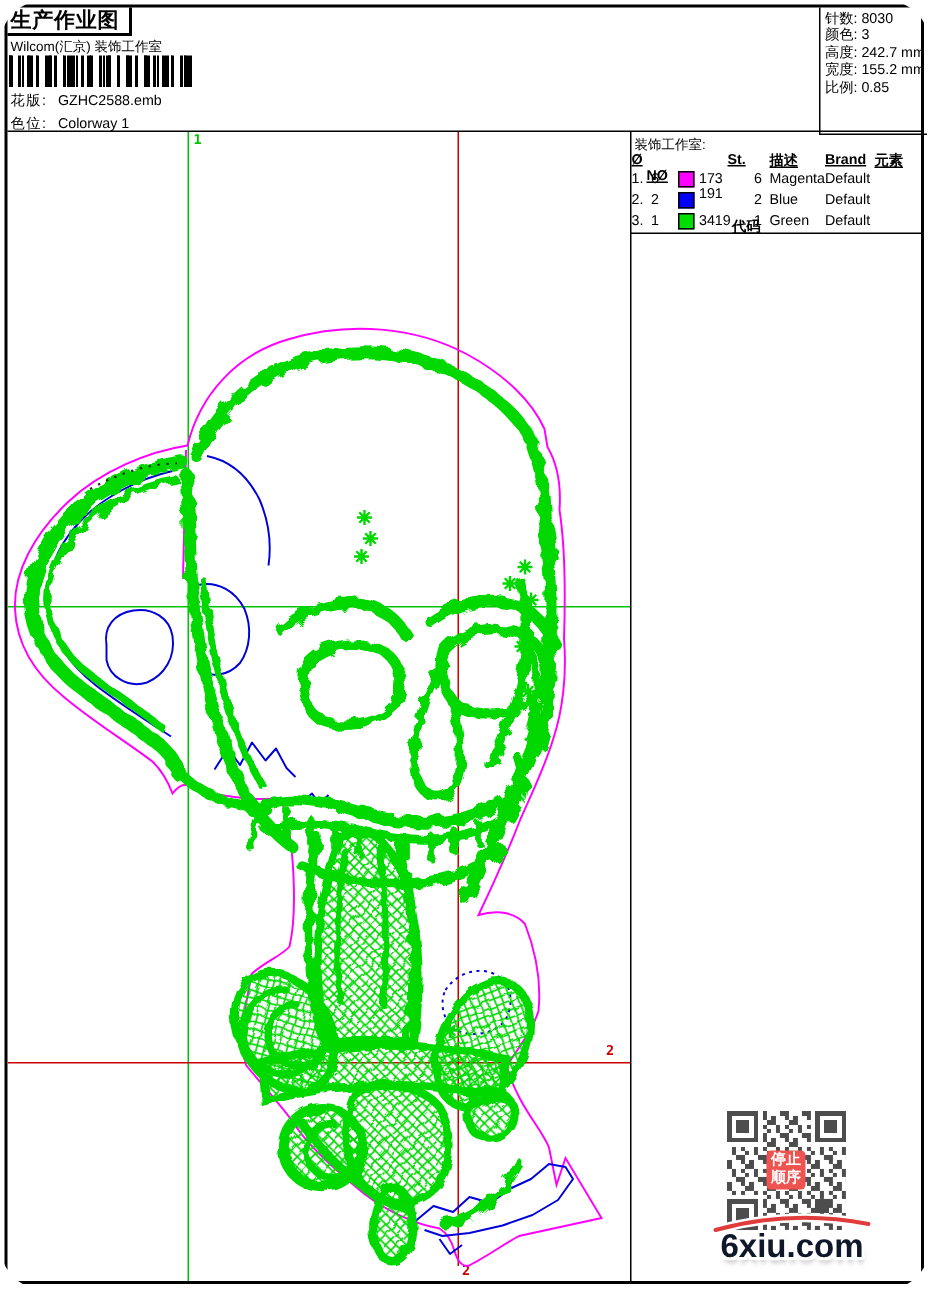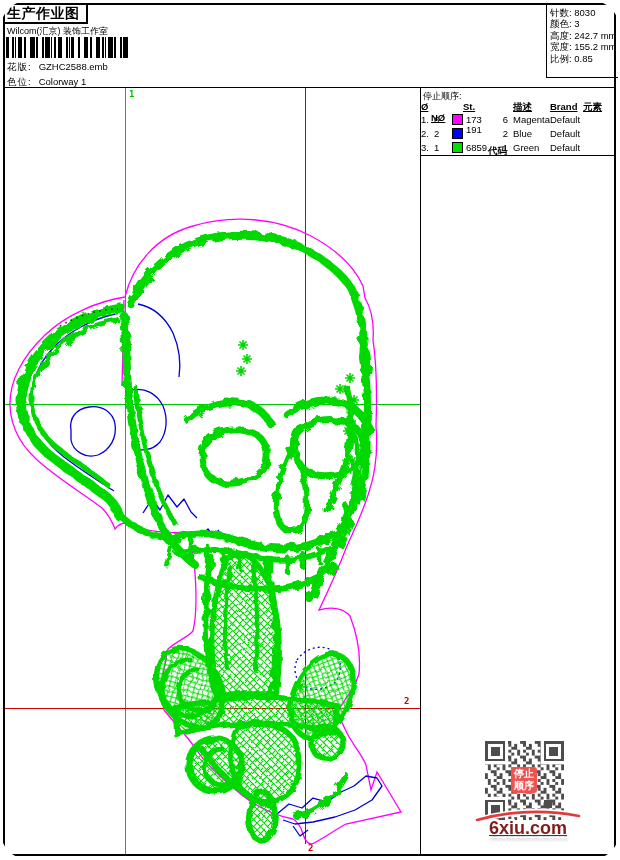--- a/index.html
+++ b/index.html
@@ -13,21 +13,21 @@
   .studio{position:absolute;left:2px;top:20px;font-size:9px;}
   .barcode{position:absolute;left:1px;top:32px;width:122px;height:21px;background-color:#fff;
     background-image:
       repeating-linear-gradient(90deg,#000 0 2px,rgba(0,0,0,0) 2px 6px),
       repeating-linear-gradient(90deg,#000 0 1px,rgba(0,0,0,0) 1px 9px),
       repeating-linear-gradient(90deg,#000 0 3px,rgba(0,0,0,0) 3px 13px);}
   .meta{position:absolute;left:2px;font-size:9.5px;}
   .meta .lab{letter-spacing:1px;}
   .meta .val{margin-left:7px;}
   .specs{position:absolute;left:541px;top:0;width:68px;height:70px;border-left:1px solid #000;
-         border-bottom:1px solid #000;padding:2px 0 0 3px;box-sizing:content-box;}
+         border-bottom:1px solid #000;padding:2px 0 12px 3px;box-sizing:content-box;}
   .spec-row{font-size:9.5px;line-height:11.4px;white-space:nowrap;}
   .hdr-line{position:absolute;left:0;top:82px;width:609px;height:1px;background:#000;}
   
   .canvas{position:absolute;left:0;top:83px;width:609px;height:766px;overflow:hidden;}
   .panel-line{position:absolute;left:415px;top:0;width:1px;height:766px;background:#000;}
   .table-line{position:absolute;left:415px;top:67px;width:194px;height:1px;background:#000;}
   .stop-title{position:absolute;left:418px;top:2px;font-size:9px;}
   .th,.td{position:absolute;font-size:9.5px;white-space:nowrap;}
   .th{font-weight:bold;text-decoration:underline;}
   .swatch{position:absolute;width:11px;height:11px;border:1px solid #000;box-sizing:border-box;}
@@ -50,24 +50,24 @@
   .xh{fill:url(#xhatch);stroke:var(--stitch-green);stroke-width:5.5;}
   .star{stroke:var(--stitch-green);stroke-width:1.6;fill:none;}
   .dots{stroke:#222;stroke-width:1.4;stroke-dasharray:1.5 4.5;fill:none;}
   
   .qr{position:absolute;left:477px;top:650px;width:85px;height:85px;}
   .stamp{position:absolute;left:506px;top:679px;width:26px;height:26px;background:#ef5350;border-radius:3px;
          color:#fff;font-size:10px;line-height:12px;text-align:center;word-break:break-all;
          padding:1px 3px;box-sizing:border-box;font-weight:bold;}
   .brand-box{position:absolute;left:458px;top:718px;width:130px;height:46px;text-align:center;}
   .brand-swoosh{position:absolute;left:10px;top:2px;}
-  .brand-text{position:absolute;left:0;top:12px;width:130px;font-size:18px;font-weight:800;
-      color:#7f1d1d;letter-spacing:0px;
+  .brand-text{position:absolute;left:0;top:12px;width:130px;font-size:22px;font-weight:800;
+      color:#0f172a;letter-spacing:0px;
       text-shadow:-2px -2px 0 #fff,2px -2px 0 #fff,-2px 2px 0 #fff,2px 2px 0 #fff,
-                  -2px 0 0 #fff,2px 0 0 #fff,0 -2px 0 #fff,0 2px 0 #fff,1px 4px 3px rgba(150,150,150,.55);text-decoration:underline;}
+                  -2px 0 0 #fff,2px 0 0 #fff,0 -2px 0 #fff,0 2px 0 #fff,1px 4px 3px rgba(150,150,150,.55);}
 </style>
 </head>
 <body>
 
 <div class="page">
  <div class="frame">
 
   <div class="title-box">
     <div class="t">生产作业图</div>
   </div>
@@ -185,24 +185,24 @@
         <use href="#star8" x="345" y="290"></use>
             <use href="#star8" x="335" y="301"></use>
             <use href="#star8" x="349" y="312"></use>
         <use href="#star8" x="343" y="343"></use>
             <use href="#star8" x="347" y="373"></use>
             <use href="#star8" x="295" y="599"></use>
       </g>
       <path class="dots" d="M55,238 C75,227 95,221 113,221"></path>
     </svg>
 
-    <div class="stop-title">停止顺序:</div>
+    <div class="stop-title">装饰工作室:</div>
     <div class="th" style="left:416px;top:13px;">Ø</div>
     <div class="th" style="left:426px;top:24px;">NØ</div>
-    <div class="th" style="left:458px;top:13px;">St.</div>
+    <div class="th" style="left:480px;top:13px;">St.</div>
     <div class="th" style="left:483px;top:13px;margin-top:44px;">代码</div>
     <div class="th" style="left:508px;top:13px;">描述</div>
     <div class="th" style="left:545px;top:13px;">Brand</div>
     <div class="th" style="left:578px;top:13px;text-decoration:underline;">元素</div>
 
     <div>
       <div class="td" style="left:416px;top:26px;">1.</div>
       <div class="td" style="left:429px;top:26px;">6</div>
       <div class="swatch" style="left: 447px; top: 26px; background: rgb(255, 0, 255);"></div>
       <div class="td st-num" style="left:461px;top:26px;">173</div>
@@ -218,21 +218,21 @@
       <div class="td st-num" style="left:461px;top:36px;">191</div>
       <div class="td code-cell" style="left:485px;top:40px;">2</div>
       <div class="td" style="left:508px;top:40px;">Blue</div>
       <div class="td" style="left:545px;top:40px;">Default</div>
     </div>
 
     <div>
       <div class="td" style="left:416px;top:54px;">3.</div>
       <div class="td" style="left:429px;top:54px;">1</div>
       <div class="swatch" style="left: 447px; top: 54px; background: rgb(0, 224, 0);"></div>
-      <div class="td st-num" style="left:461px;top:54px;">6859</div>
+      <div class="td st-num" style="left:461px;top:54px;">3419</div>
       <div class="td code-cell" style="left:485px;top:54px;">1</div>
       <div class="td" style="left:508px;top:54px;">Green</div>
       <div class="td" style="left:545px;top:54px;">Default</div>
     </div>
 
     <div class="panel-line"></div>
     <div class="table-line"></div>
 
     <svg class="qr" viewBox="0 0 29 29" shape-rendering="crispEdges">
       <defs>

